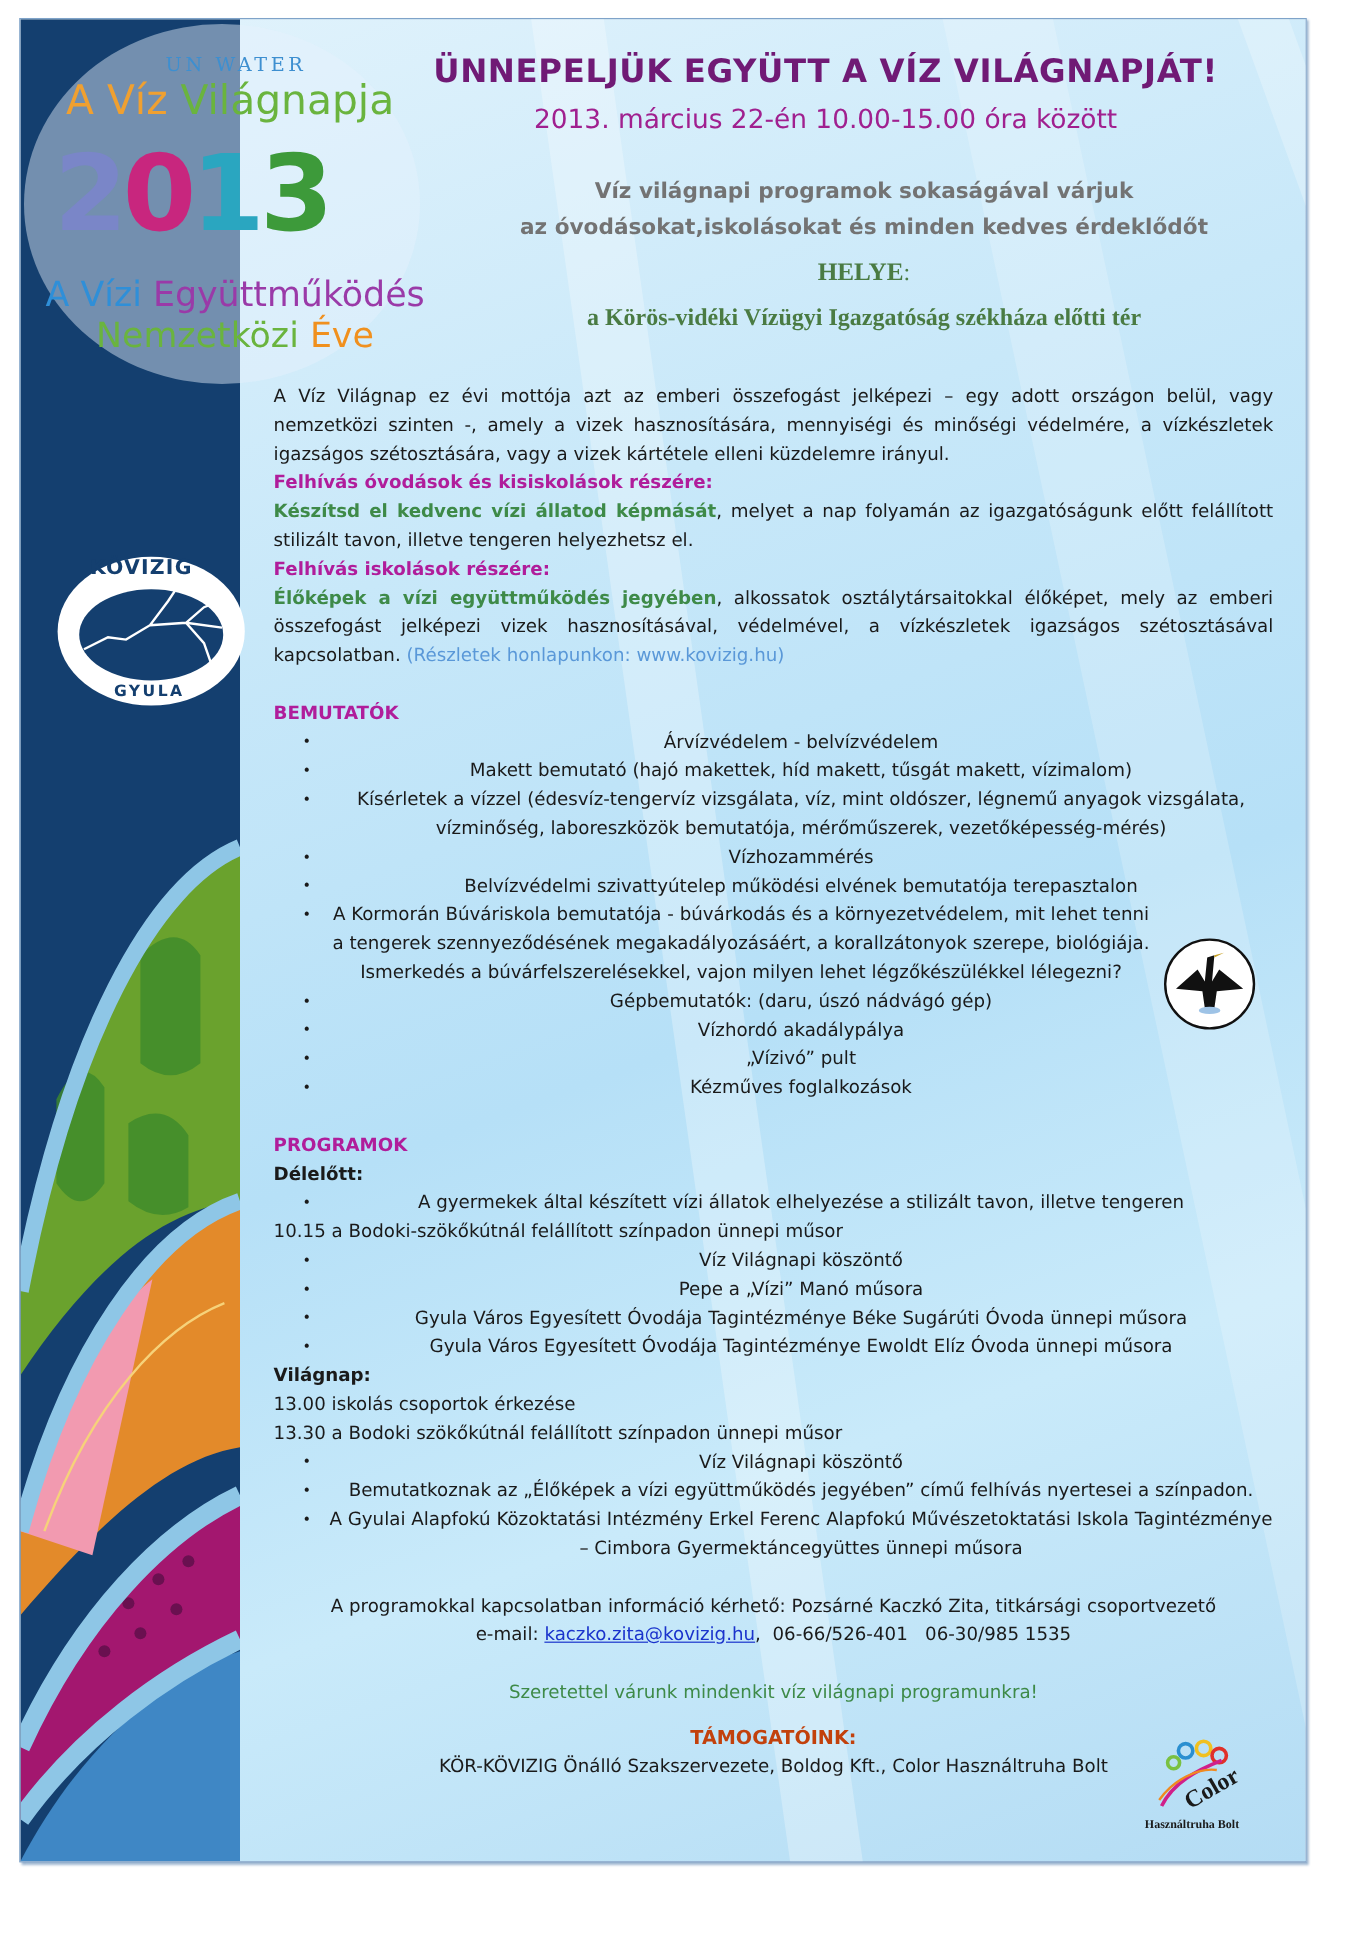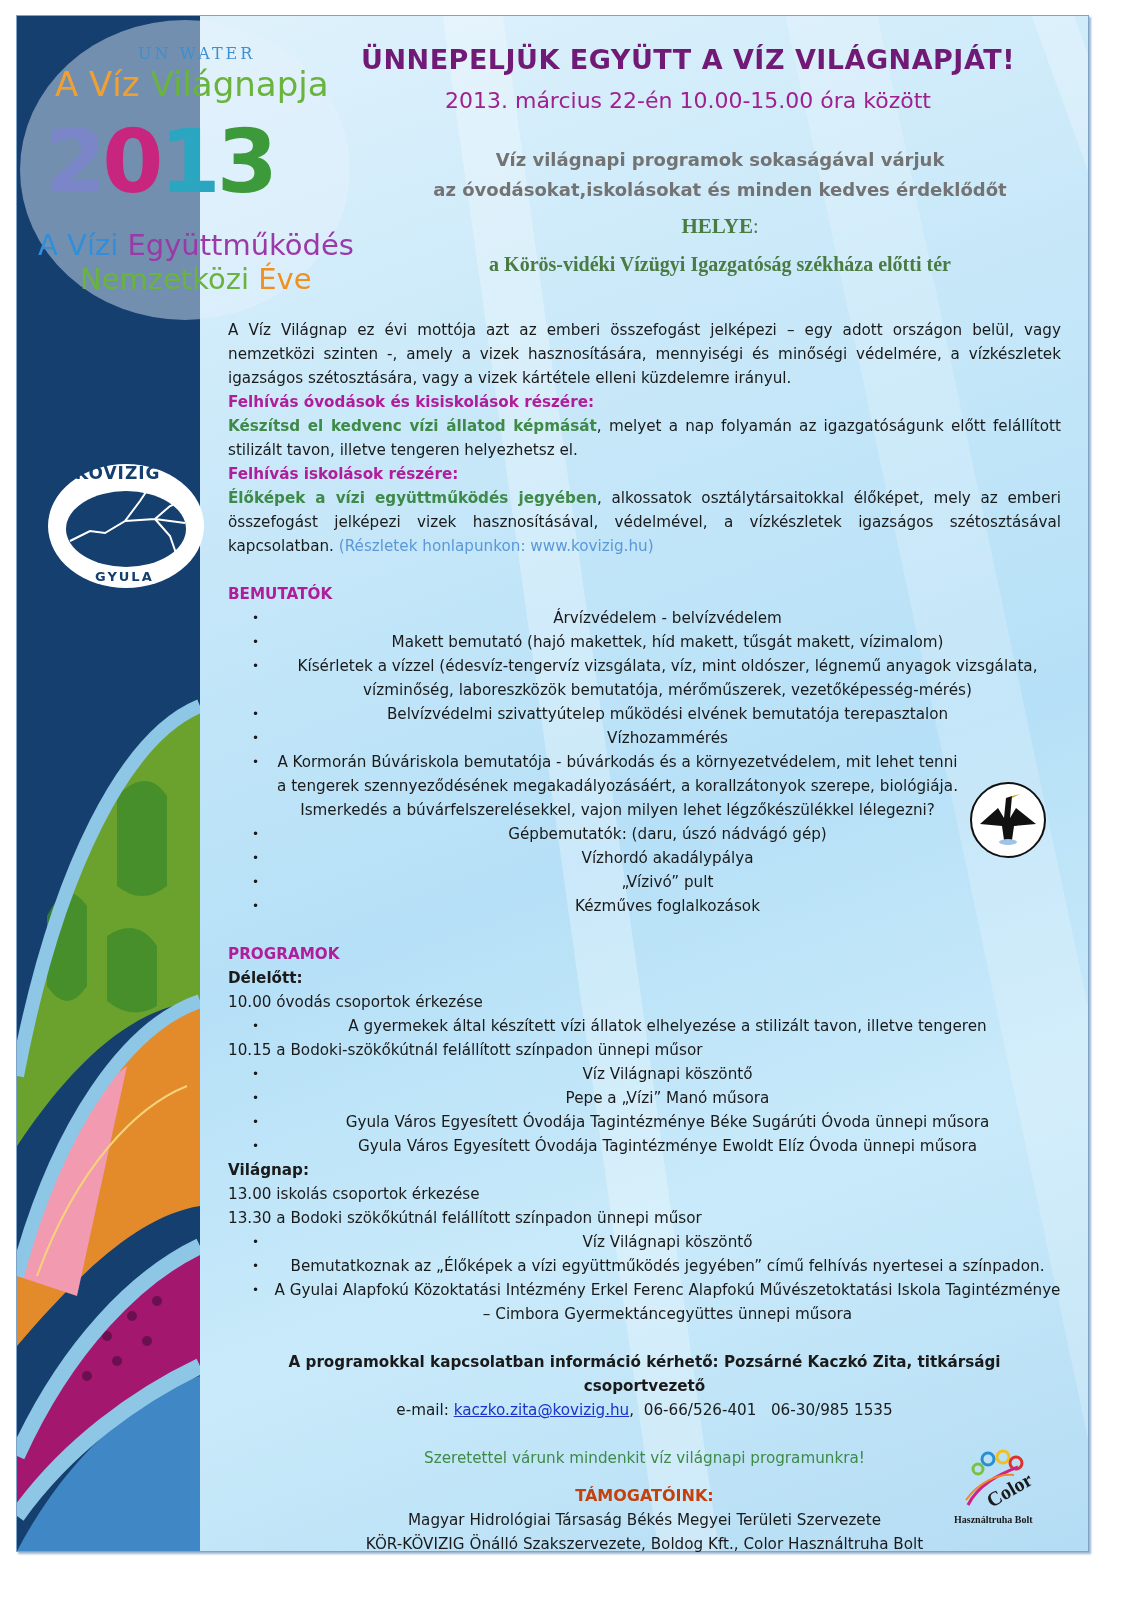--- a/index.html
+++ b/index.html
@@ -53,21 +53,21 @@
   .body p { margin:0; }
   .just { text-align:justify; text-align-last:left; }
   .pink { color:#b01d9b; font-weight:bold; }
   .green { color:#3e8a48; font-weight:bold; }
   .lightblue { color:#5a98d8; }
   .hdr { color:#b01d9b; font-weight:bold; margin-top:24px !important; }
   .bold { font-weight:bold; }
   ul { margin:0; padding:0 0 0 46px; list-style:none;text-align:center; }
   ul li { position:relative; }
   ul li::before { content:"\2022"; position:absolute; left:-22px; font-size:12px; }
-  .contact { text-align:center; margin-top:24px !important;font-weight:bold; }
+  .contact { text-align:center; margin-top:24px !important; }
   .email { color:#1a33cc; text-decoration:underline; }
   .welcome { text-align:center; color:#3e8a48; margin-top:24px !important; }
   .sponsors-hdr { text-align:center; color:#c2410c; font-weight:bold; font-size:16px; margin-top:14px !important; }
   .center { text-align:center; }
   .kormoran { position:absolute; left:968px; top:780px; width:80px; height:80px; }
   .color-logo { position:absolute; left:948px; top:1445px; width:100px; height:82px; }
 </style>
 </head>
 <body>
 
@@ -145,32 +145,31 @@
   <p class="just"><span class="green">Készítsd el kedvenc vízi állatod képmását</span><span>, melyet a nap folyamán az igazgatóságunk előtt felállított stilizált tavon, illetve tengeren helyezhetsz el.</span></p>
 
   <p class="pink">Felhívás iskolások részére:</p>
   <p class="just"><span class="green">Élőképek a vízi együttműködés jegyében</span><span>, alkossatok osztálytársaitokkal élőképet, mely az emberi összefogást jelképezi vizek hasznosításával, védelmével, a vízkészletek igazságos szétosztásával kapcsolatban.</span><span class="lightblue"> (Részletek honlapunkon: www.kovizig.hu)</span></p>
 
   <p class="hdr">BEMUTATÓK</p>
   <ul>
     <li>Árvízvédelem - belvízvédelem</li>
     <li>Makett bemutató (hajó makettek, híd makett, tűsgát makett, vízimalom)</li>
     <li>Kísérletek a vízzel (édesvíz-tengervíz vizsgálata, víz, mint oldószer, légnemű anyagok vizsgálata, vízminőség, laboreszközök bemutatója, mérőműszerek, vezetőképesség-mérés)</li>
+    <li>Vízhozammérés</li>
     <li>Belvízvédelmi szivattyútelep működési elvének bemutatója terepasztalon</li>
-    <li>Vízhozammérés</li>
     <li style="padding-right:100px;">A Kormorán Búváriskola bemutatója - búvárkodás és a környezetvédelem, mit lehet tenni a tengerek szennyeződésének megakadályozásáért, a korallzátonyok szerepe, biológiája. Ismerkedés a búvárfelszerelésekkel, vajon milyen lehet légzőkészülékkel lélegezni?</li>
     <li>Gépbemutatók: (daru, úszó nádvágó gép)</li>
     <li>Vízhordó akadálypálya</li>
     <li>„Vízivó” pult</li>
     <li>Kézműves foglalkozások</li>
   </ul>
 
   <p class="hdr">PROGRAMOK</p>
   <p class="bold">Délelőtt:</p>
-  <p>10.00 óvodás csoportok érkezése</p>
   <ul>
     <li>A gyermekek által készített vízi állatok elhelyezése a stilizált tavon, illetve tengeren</li>
   </ul>
   <p>10.15 a Bodoki-szökőkútnál felállított színpadon ünnepi műsor</p>
   <ul>
     <li>Víz Világnapi köszöntő</li>
     <li>Pepe a „Vízi” Manó műsora</li>
     <li>Gyula Város Egyesített Óvodája Tagintézménye Béke Sugárúti Óvoda ünnepi műsora</li>
     <li>Gyula Város Egyesített Óvodája Tagintézménye Ewoldt Elíz Óvoda ünnepi műsora</li>
   </ul>
@@ -182,21 +181,20 @@
     <li>Bemutatkoznak az „Élőképek a vízi együttműködés jegyében” című felhívás nyertesei a színpadon.</li>
     <li>A Gyulai Alapfokú Közoktatási Intézmény Erkel Ferenc Alapfokú Művészetoktatási Iskola Tagintézménye – Cimbora Gyermektáncegyüttes ünnepi műsora</li>
   </ul>
 
   <p class="contact">A programokkal kapcsolatban információ kérhető: Pozsárné Kaczkó Zita, titkársági csoportvezető</p>
   <p class="center"><span>e-mail: </span><span class="email">kaczko.zita@kovizig.hu</span><span style="white-space:pre;">,  06-66/526-401   06-30/985 1535</span></p>
 
   <p class="welcome">Szeretettel várunk mindenkit víz világnapi programunkra!</p>
 
   <p class="sponsors-hdr">TÁMOGATÓINK:</p>
-  <p class="center">Magyar Hidrológiai Társaság Békés Megyei Területi Szervezete</p>
   <p class="center">KÖR-KÖVIZIG Önálló Szakszervezete, Boldog Kft., Color Használtruha Bolt</p>
 </div>
 
 <div class="kormoran">
   <svg width="80" height="80" viewBox="0 0 80 80">
     <circle cx="40" cy="40" r="37" fill="#ffffff" stroke="#111" stroke-width="2"></circle>
     <path d="M12,44 L30,28 L36,38 L38,18 L44,16 L42,38 L48,28 L68,44 L46,46 L44,60 L36,60 L34,46 Z" fill="#111"></path>
     <path d="M44,16 l8,-2 l-8,4z" fill="#c9a227"></path>
     <ellipse cx="40" cy="62" rx="9" ry="3" fill="#9ec3e6"></ellipse>
   </svg>

